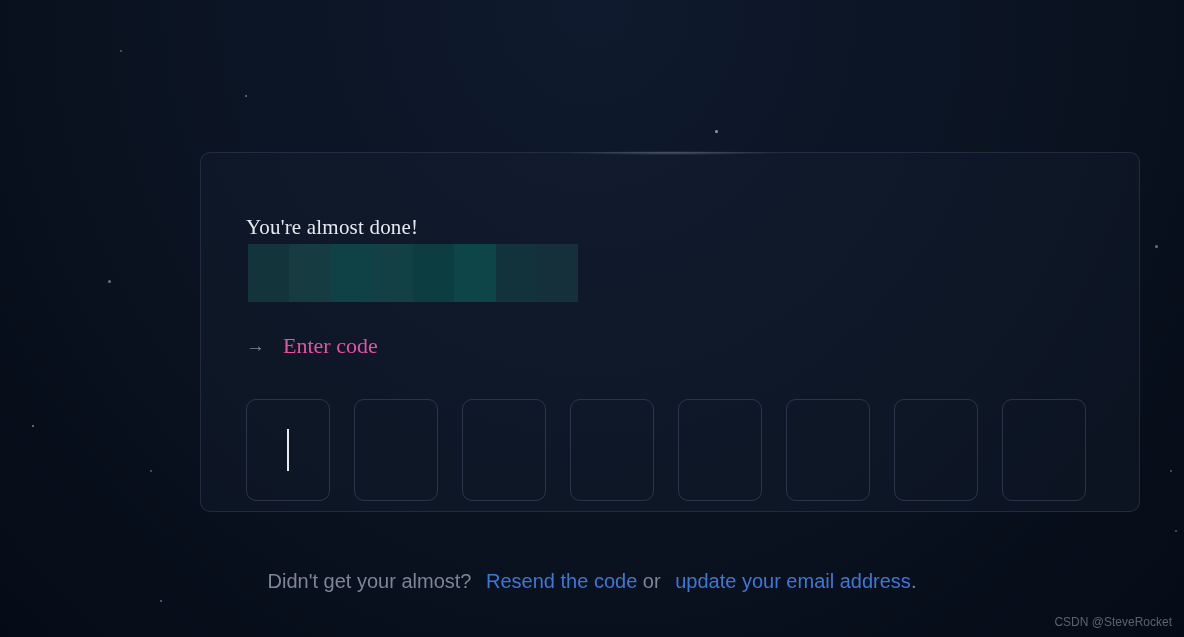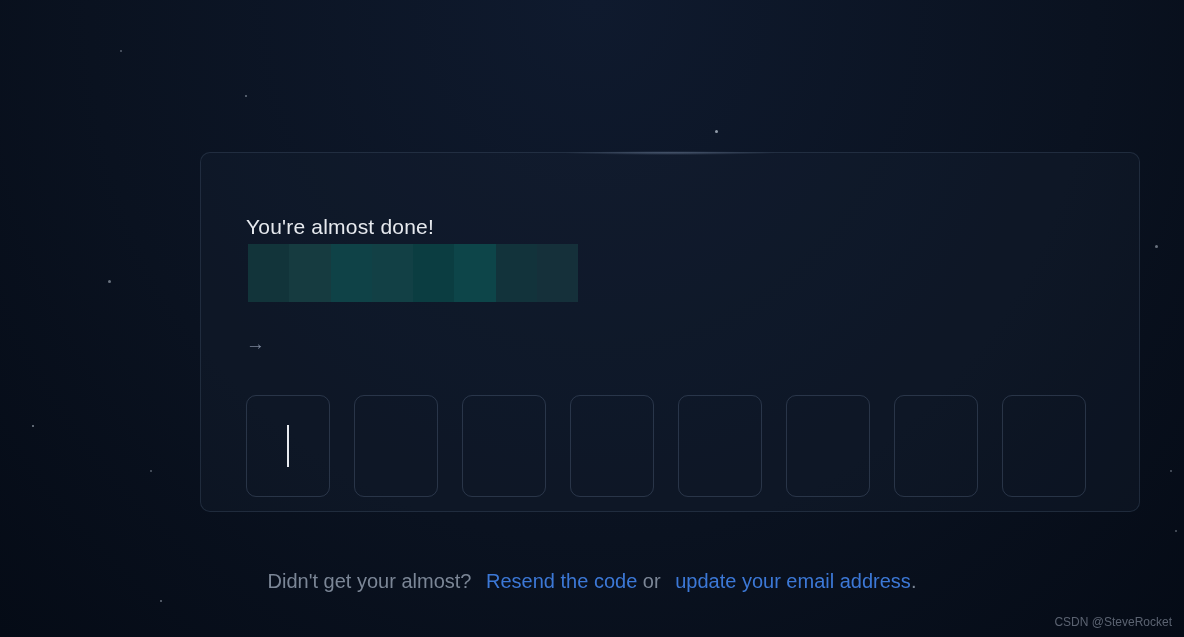--- a/index.html
+++ b/index.html
@@ -56,21 +56,21 @@
       left: 50%;
       transform: translateX(-50%);
       width: 220px;
       height: 4px;
       background: radial-gradient(ellipse at center, rgba(150,170,200,0.35) 0%, transparent 70%);
       border-radius: 50%;
       pointer-events: none;
     }
 
     .mono {
-      font-family: Liberation Sans, sans-serif;
+      font-family: Liberation Serif, serif;
     }
 
     .heading-line {
       font-size: 21px;
       color: #e6e9ee;
       line-height: 1.85;
       letter-spacing: 0.2px;
     }
 
     .redacted-strip {
@@ -190,20 +190,21 @@
 <div class="card">
 
   <div class="heading-line mono">You're almost done!</div>
 
   <div class="heading-line mono">
     <span class="redacted-strip"><span class="px"></span><span class="px"></span><span class="px"></span><span class="px"></span><span class="px"></span><span class="px"></span><span class="px"></span><span class="px"></span></span>
   </div>
 
   <div class="prompt-row mono">
     <span class="arrow">→</span>
+    <span class="prompt-label">Enter code</span>
   </div>
 
   <div class="code-row">
     <div class="code-box">
         <span class="cursor"></span>
       </div>
     <div class="code-box"></div>
     <div class="code-box"></div>
     <div class="code-box"></div>
     <div class="code-box"></div>

